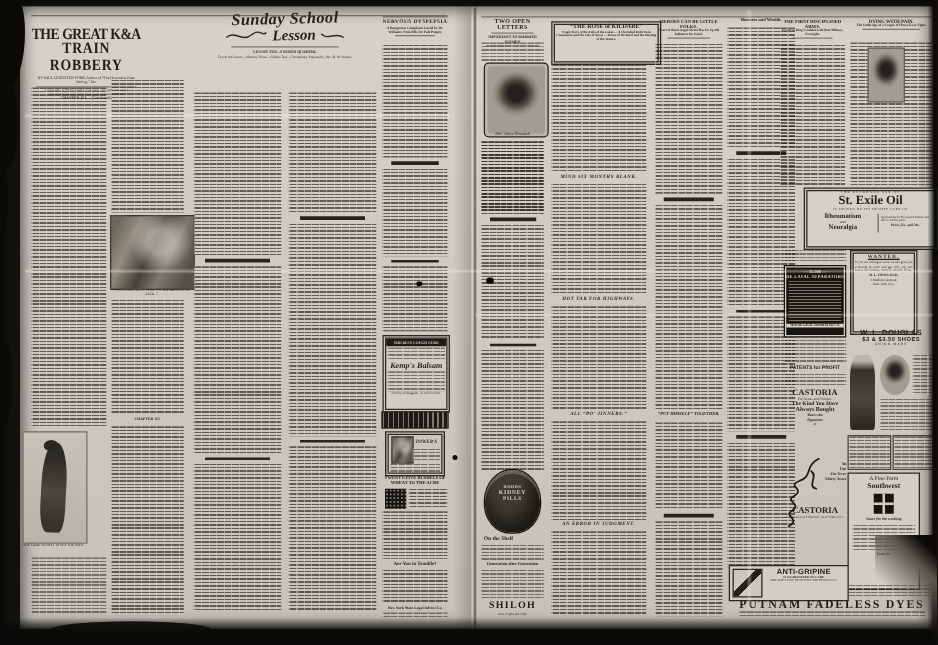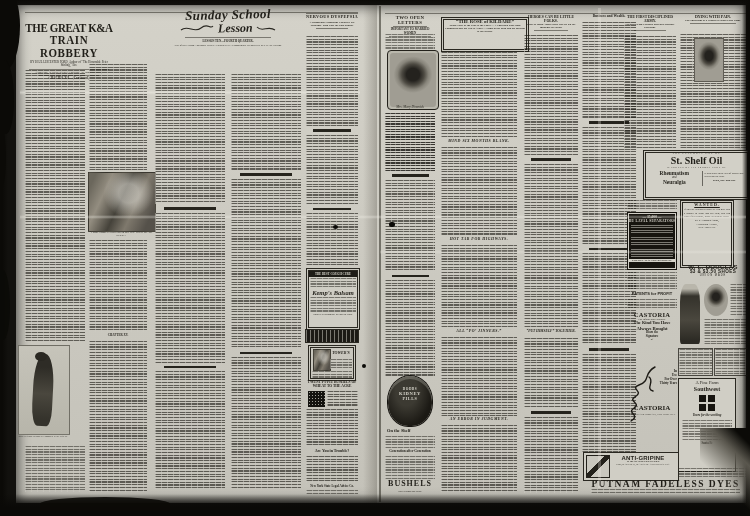--- a/index.html
+++ b/index.html
@@ -162,21 +162,21 @@
     <div class="abs" style="left:3px;top:0px;width:44px;height:50px;border-radius:50% 50% 46% 46%;background:radial-gradient(ellipse at 42% 30%,#3c3a32 0 30%,#1b1914 70%);box-shadow:0 0 0 1px #15130f, inset 0 3px 0 rgba(220,218,208,.25);text-align:center;color:#d9d7cd;">
       <div style="font-size:3.4px;font-weight:bold;letter-spacing:.5px;margin-top:11px;">DODDS</div>
       <div style="font-size:4.6px;font-weight:bold;letter-spacing:.6px;">KIDNEY</div>
       <div style="font-size:4.2px;font-weight:bold;letter-spacing:.6px;">PILLS</div>
     </div>
   </div>
   <div class="abs hl" style="left:385px;top:429px;width:50px;font-size:4.4px;text-align:left;padding-left:2px;">On the Shelf</div>
   <div class="abs tx lt" style="left:385px;top:436px;width:50px;height:13px;"></div>
   <div class="abs hl" style="left:385px;top:450px;width:50px;font-size:3.4px;">Generation after Generation</div>
   <div class="abs tx lt" style="left:385px;top:456px;width:50px;height:23px;"></div>
-  <div class="abs hl" style="left:385px;top:480px;width:50px;font-size:8px;letter-spacing:1px;">BUSHELS</div>
+  <div class="abs hl" style="left:385px;top:480px;width:50px;font-size:8px;letter-spacing:1px;">SHILOH</div>
   <div class="abs tiny" style="left:385px;top:491px;width:50px;font-size:2.5px;">cures coughs and colds.</div>
 
   <div class="abs dbox" style="left:441px;top:17px;width:82px;height:31px;padding:1px 2px;">
     <div class="hl" style="font-size:4.8px;">“THE ROSE of KILDARE”</div>
     <div class="tiny" style="font-size:2.6px;font-weight:bold;margin-top:1px;">Tragic Story of the Exile of the Lakes — A Cherished Relic from Connemara and the Vale of Avoca — Home of the Bard and the Meeting of the Waters.</div>
   </div>
 
   <div class="abs tx" style="left:441px;top:52px;width:76px;height:86px;"></div>
   <div class="abs hl ital" style="left:441px;top:139px;width:76px;font-size:3.9px;letter-spacing:.5px;">MIND SIX MONTHS BLANK.</div>
   <div class="abs tx" style="left:441px;top:147px;width:76px;height:89px;"></div>
@@ -225,21 +225,21 @@
   <div class="abs" style="left:680px;top:15px;width:66px;">
     <div class="hl" style="font-size:3.9px;">DYING WITH PAIN.</div>
     <div class="tiny" style="font-size:2.7px;font-weight:bold;">The Sufferings of a Couple of Hours Each Night.</div>
     <div class="hairline" style="margin:1px 10px;"></div>
   </div>
   <div class="abs tx" style="left:680px;top:34px;width:66px;height:114px;"></div>
   <div class="abs photo" style="left:694px;top:38px;width:28px;height:42px;border:1px solid rgba(30,28,22,.5);"></div>
 
   <div class="abs dbox" style="left:643px;top:150px;width:105px;height:48px;background:#d2d0c7;">
     <div class="tiny" style="font-size:2.6px;letter-spacing:1px;margin-top:2px;">THE EXTERNAL USE OF</div>
-    <div class="hl" style="font-size:10px;">St. Shelf Oil</div>
+    <div class="hl" style="font-size:10px;">St. Exile Oil</div>
     <div class="tiny" style="font-size:2.4px;letter-spacing:.6px;">IS PROVEN BY ITS PROMPT CURE OF</div>
     <div style="display:flex;margin:1px 3px 0 3px;">
       <div style="width:58%;border-right:1px solid rgba(35,33,26,.6);">
         <div class="hl" style="font-size:5.4px;">Rheumatism</div>
         <div class="tiny" style="font-size:3px;font-style:italic;">and</div>
         <div class="hl" style="font-size:5.4px;">Neuralgia</div>
       </div>
       <div style="width:42%;padding:1px 2px;">
         <div style="font-size:2.6px;line-height:1.2;">It penetrates to the seat of torture and drives out the pain.</div>
         <div style="font-size:2.8px;font-weight:bold;margin-top:1px;text-align:center;">Price, 25c. and 50c.</div>

